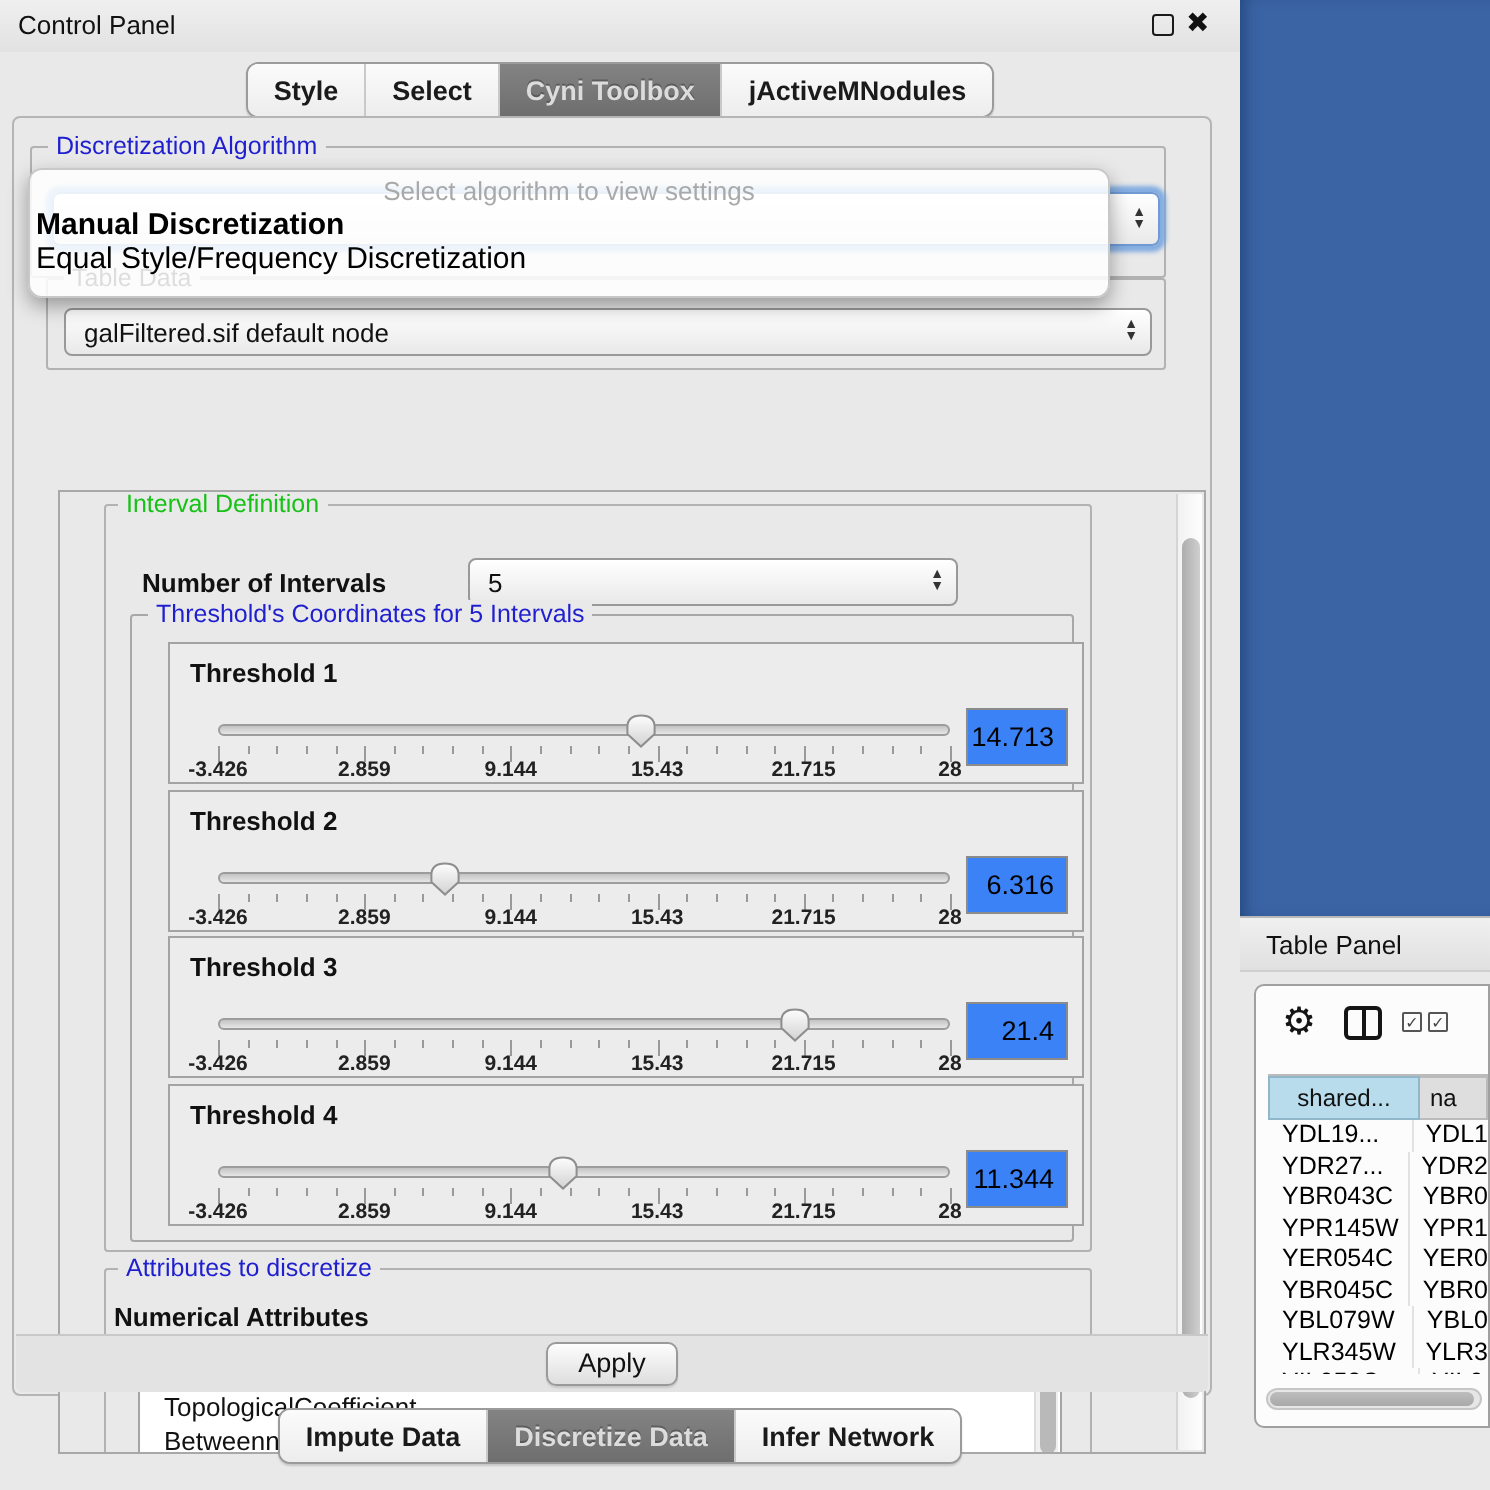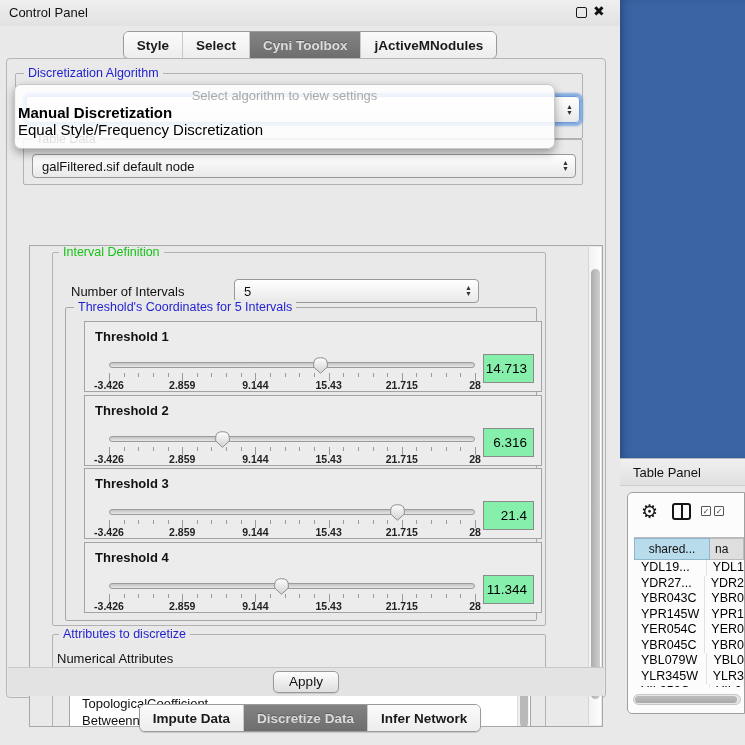--- a/index.html
+++ b/index.html
@@ -35,33 +35,33 @@
   .popup { position:absolute; left:14px; top:84px; width:541px; height:65px; background:rgba(255,255,255,.86); border:1px solid #c8c8c8; border-radius:7px; box-shadow:0 4px 10px rgba(0,0,0,.35); z-index:30; padding-top:2px; }
   .popup .hdr { text-align:center; color:#a9a9a9; font-size:13px; height:17px; line-height:17px; }
   .popup .item { padding-left:3px; font-size:15px; height:17px; line-height:17px; color:#000; }
   .popup .item.b { font-weight:bold; }
 
   
   .viewport { position:absolute; left:22px; top:186px; width:574px; height:482px; border:1px solid #a8a8a8; background:#e9e9e9; overflow:hidden; }
   .vscroll { position:absolute; right:1px; top:1px; width:13px; height:478px; background:linear-gradient(90deg,#f2f2f2,#fdfdfd); border-left:1px solid #d5d5d5; }
   .vthumb { position:absolute; left:1.5px; width:9px; border-radius:5px; background:linear-gradient(90deg,#adadad,#cfcfcf); }
 
-  .bold { font-weight:normal; }
+  .bold { font-weight:bold; }
   .lbl { position:absolute; font-size:13px; color:#111; white-space:nowrap; }
 
   
   .th-card { position:absolute; left:18px; width:458px; height:71px; border:1px solid #a3a3a3; background:#ececec; }
   .th-title { position:absolute; left:10px; top:7px; font-size:13px; font-weight:bold; color:#111; }
   .track { position:absolute; left:24px; top:40px; width:366px; height:6px; border:1px solid #9c9c9c; border-radius:4px; background:linear-gradient(#c3c3c3,#e6e6e6); }
   .thumb { position:absolute; top:-6px; width:15px; height:17px; margin-left:-7.5px; }
   .ticks { position:absolute; left:24px; top:51px; width:366px; height:8px; }
   .tick { position:absolute; top:0; width:1px; background:#9a9a9a; }
   .slabels { position:absolute; left:24px; top:57px; width:366px; height:12px; }
   .slabel { position:absolute; transform:translateX(-50%); font-size:10.5px; font-weight:700; color:#222; white-space:nowrap; }
-  .vbox { position:absolute; right:7px; top:32px; width:51px; height:29px; border:1px solid #8b8b8b; background:#86efac; font-size:13.5px; text-align:right; padding:6px 6px 0 0; color:#000; }
+  .vbox { position:absolute; right:7px; top:32px; width:51px; height:29px; border:1px solid #8b8b8b; background:#3b82f6; font-size:13.5px; text-align:right; padding:6px 6px 0 0; color:#000; }
 
   
   .attr-list { position:absolute; left:16px; top:42px; width:462px; height:56px; background:#fff; border:1px solid #a5a5a5; overflow:hidden; }
   .attr-item { padding-left:12px; font-size:13px; height:17px; line-height:17px; color:#111; }
   .attr-scroll { position:absolute; right:1px; top:1px; width:12px; bottom:1px; background:#f0f0f0; border-left:1px solid #ddd; }
   .attr-thumb { position:absolute; left:1.5px; top:2px; width:8px; height:46px; border-radius:4px; background:#b9b9b9; }
 
   .footer { position:absolute; left:1px; right:1px; bottom:1px; height:29px; background:#e3e3e3; border-top:1px solid #c8c8c8; border-radius:0 0 3px 3px; }
   .apply { position:absolute; left:50%; transform:translateX(-50%); top:3px; width:66px; height:22px; border:1px solid #9a9a9a; border-radius:5px; background:linear-gradient(#fdfdfd,#dedede); font-size:13.5px; text-align:center; line-height:20px; color:#111; box-shadow:0 1px 1px rgba(0,0,0,.12); }
 

